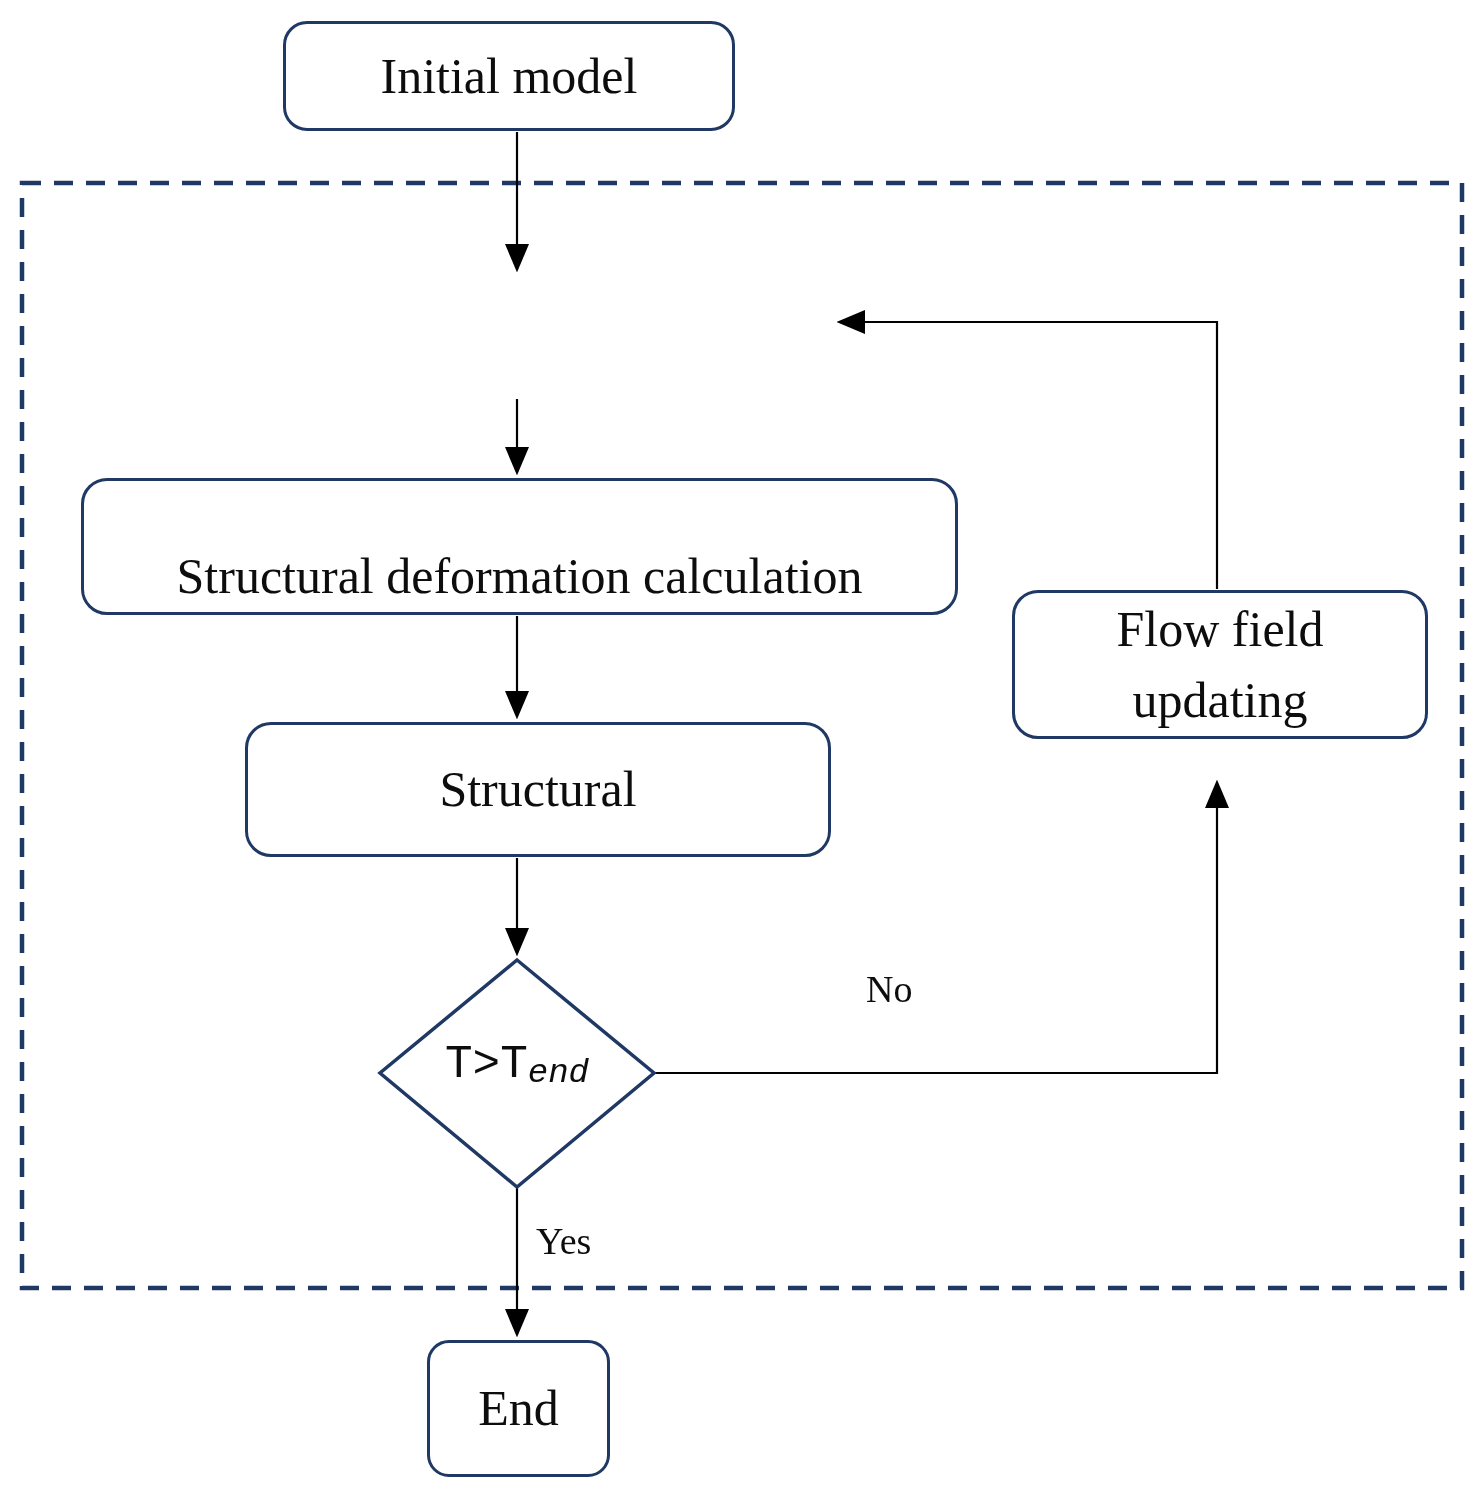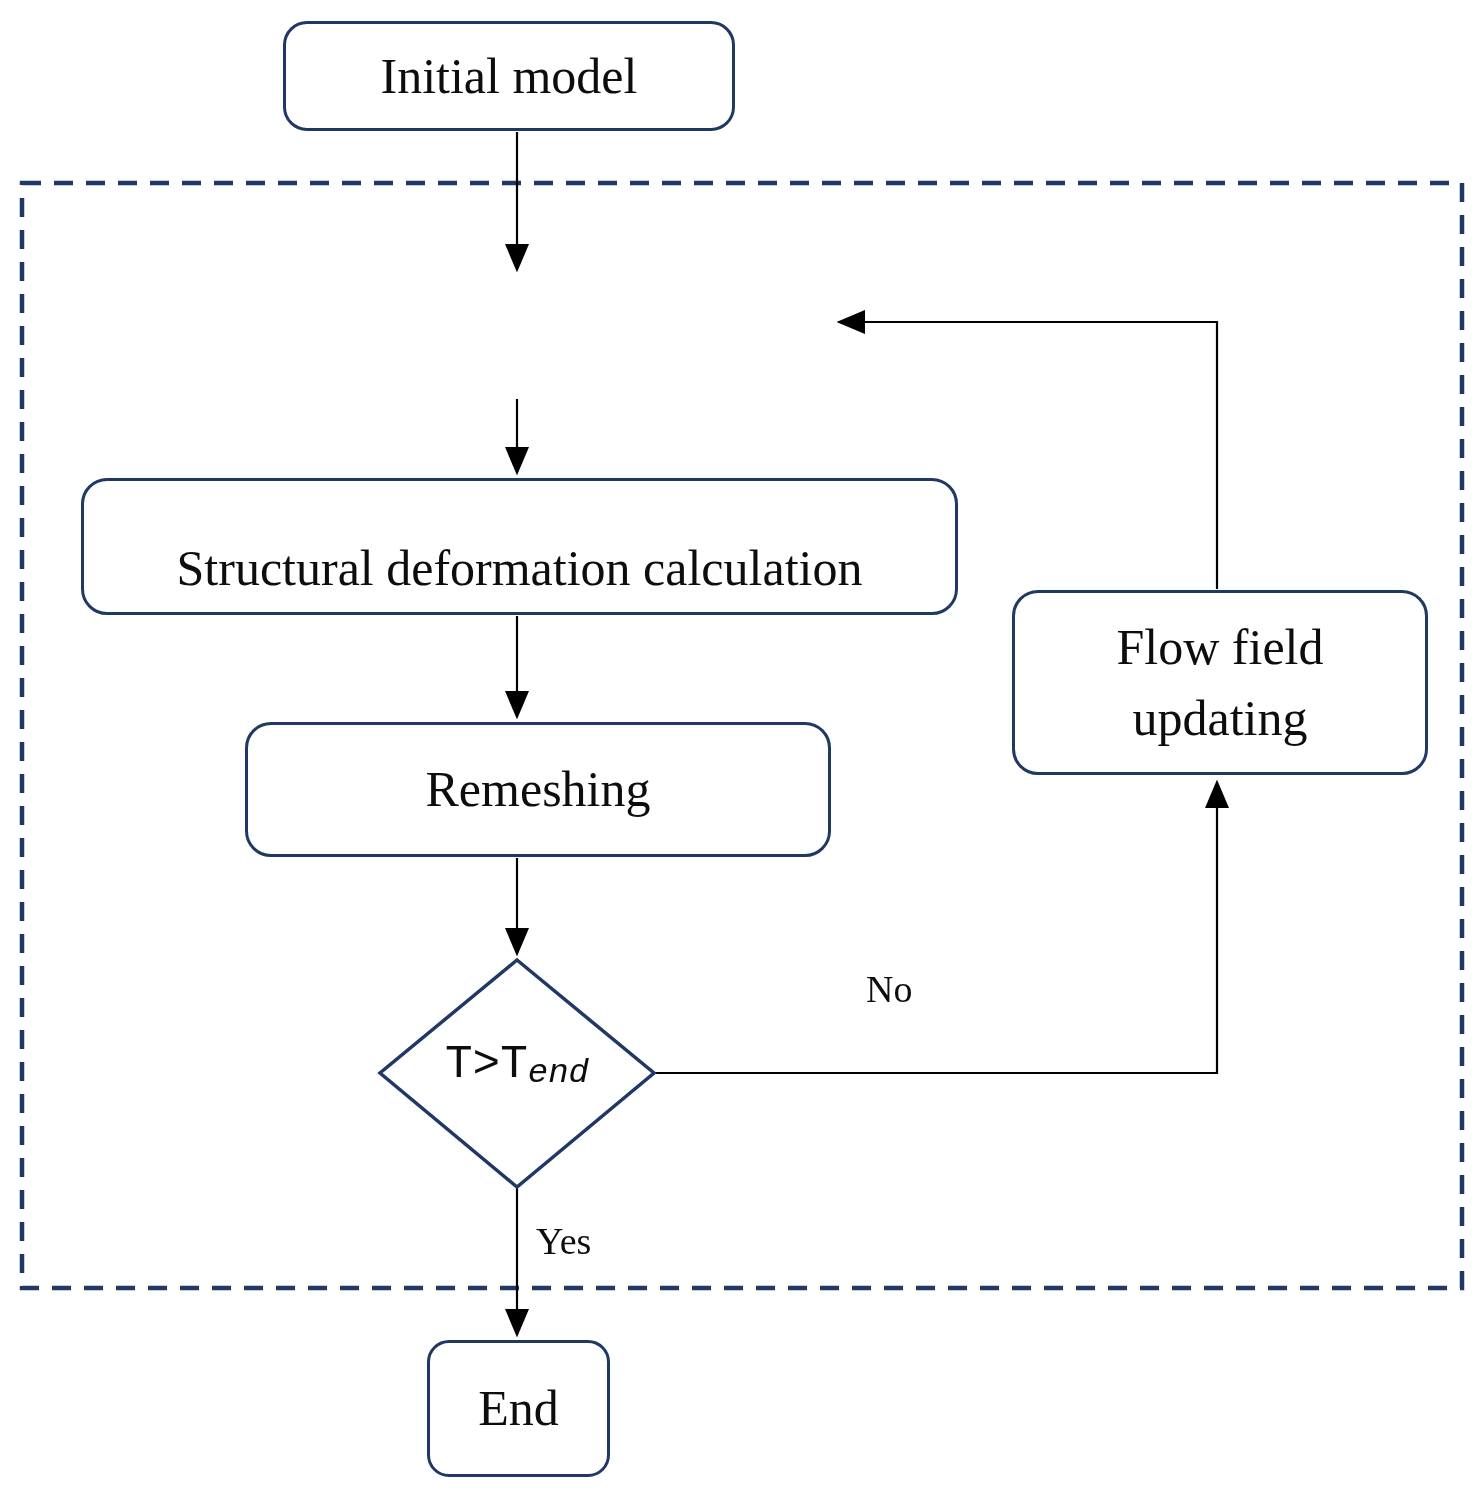--- a/index.html
+++ b/index.html
@@ -28,21 +28,21 @@
     box-sizing: border-box;
     background: #ffffff;
     border: 3.5px solid #1f3864;
     border-radius: 26px;
     display: flex;
     align-items: center;
     justify-content: center;
     text-align: center;
     font-size: 50px;
     line-height: 1.42;
-    padding: 8px 18px;
+    padding: 0 18px;
   }
   .edge-label {
     position: absolute;
     z-index: 3;
     font-size: 38px;
     line-height: 1;
     white-space: nowrap;
   }
   .decision-label {
     position: absolute;
@@ -95,24 +95,24 @@
   <div class="node" style="left:283px; top:21px; width:452px; height:110px; border-radius:24px;">
     <span>Initial model</span>
   </div>
 
 
   <div class="node" style="left:81px; top:478px; width:877px; height:137px;align-items:flex-end;">
     <span>Structural deformation calculation</span>
   </div>
 
   <div class="node" style="left:245px; top:722px; width:586px; height:135px;">
-    <span>Remeshing</span>
+    <span>Structural</span>
   </div>
 
-  <div class="node" style="left:1012px; top:590px; width:416px; height:185px; padding:0 30px;">
+  <div class="node" style="left:1012px; top:590px; width:416px; height:149px; padding:0 30px;">
     <span>Flow field updating</span>
   </div>
 
   <div class="node" style="left:427px; top:1340px; width:183px; height:137px; border-radius:22px;">
     <span>End</span>
   </div>
 
   <div class="decision-label" style="left:380px; top:1042px; width:274px;font-family:Liberation Mono, monospace;">
     <span>T&gt;T</span>
       <span class="sub">end</span>

